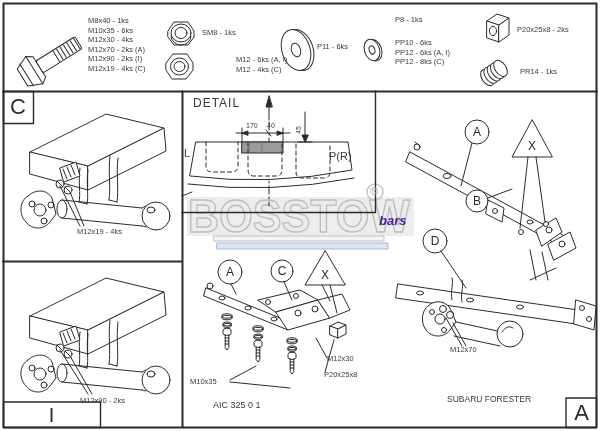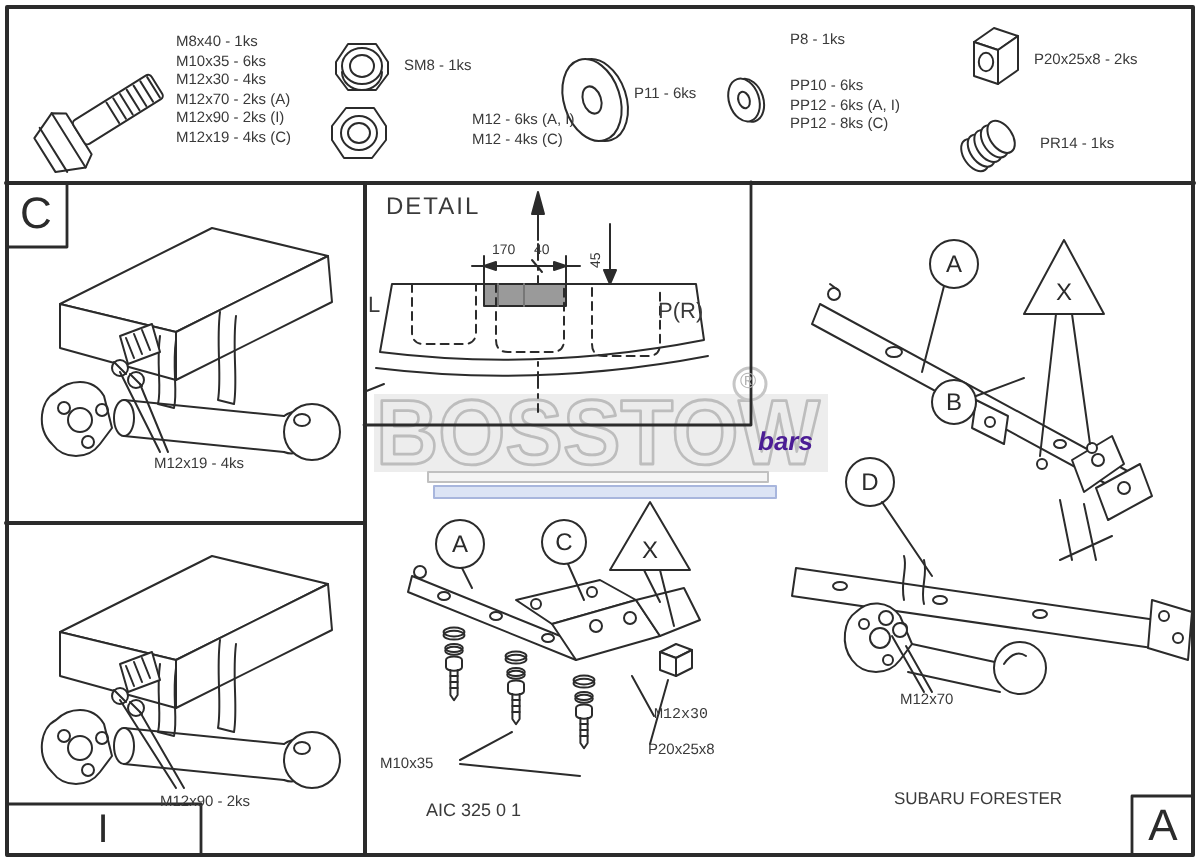--- a/index.html
+++ b/index.html
@@ -274,21 +274,21 @@
 <div class="t f11" style="left:329px;top:150px;">P(R)</div>
 
 <div class="callout" style="left:465px;top:125px;">A</div>
 <div class="callout" style="left:520px;top:139px;">X</div>
 <div class="callout" style="left:465px;top:194px;">B</div>
 <div class="callout" style="left:423px;top:234px;">D</div>
 <div class="callout" style="left:218px;top:265px;">A</div>
 <div class="callout" style="left:270px;top:264px;">C</div>
 <div class="callout" style="left:313px;top:268px;">X</div>
 
-<div class="t f75" style="left:327px;top:354px;font-family:Liberation Mono, monospace;">M12x30</div>
+<div class="t f75" style="left:327px;top:354px;">M12x30</div>
 <div class="t f75" style="left:324px;top:370px;">P20x25x8</div>
 <div class="t f75" style="left:190px;top:377px;">M10x35</div>
 <div class="t f75" style="left:450px;top:345px;">M12x70</div>
 
 <div class="t wm-reg" style="left:370px;top:185px;font-size:11px;">®</div>
 <div class="t wm-bars" style="left:379px;top:213px;">bars</div>
 
 <div class="t f9" style="left:213px;top:400px;">AIC 325 0 1</div>
 <div class="t f85" style="left:447px;top:394px;">SUBARU FORESTER</div>
 <div class="letterbox" style="left:566px;top:398px;width:31px;height:30px;">A</div>

